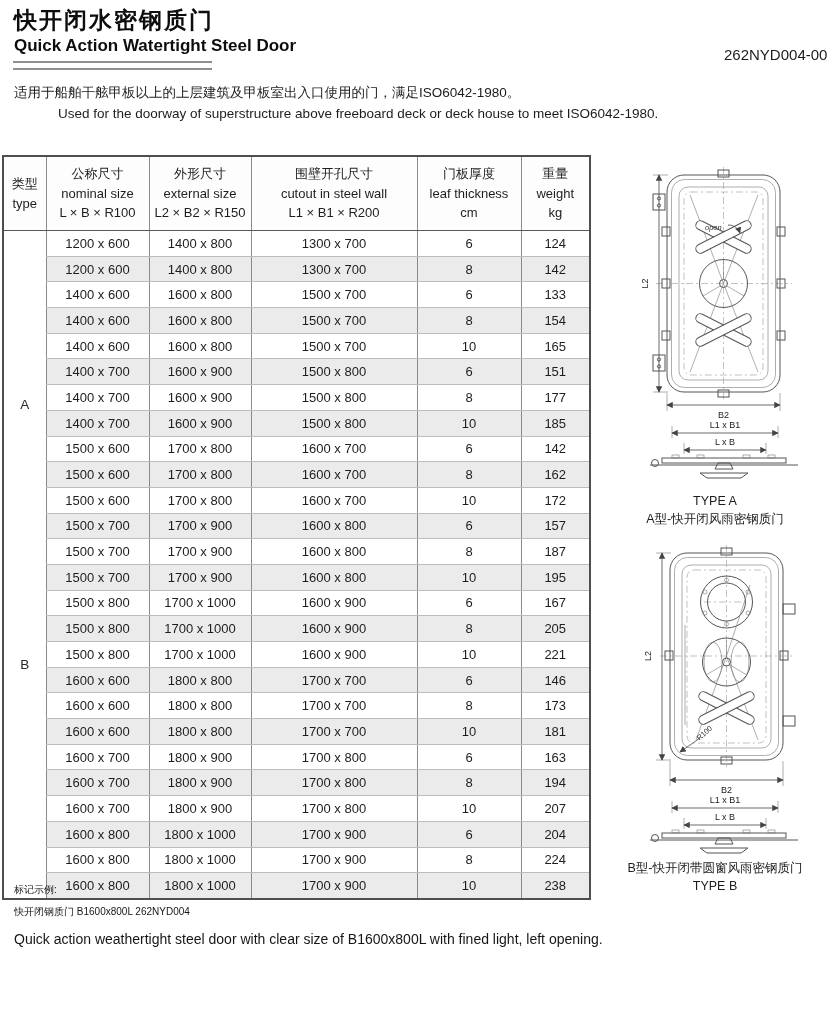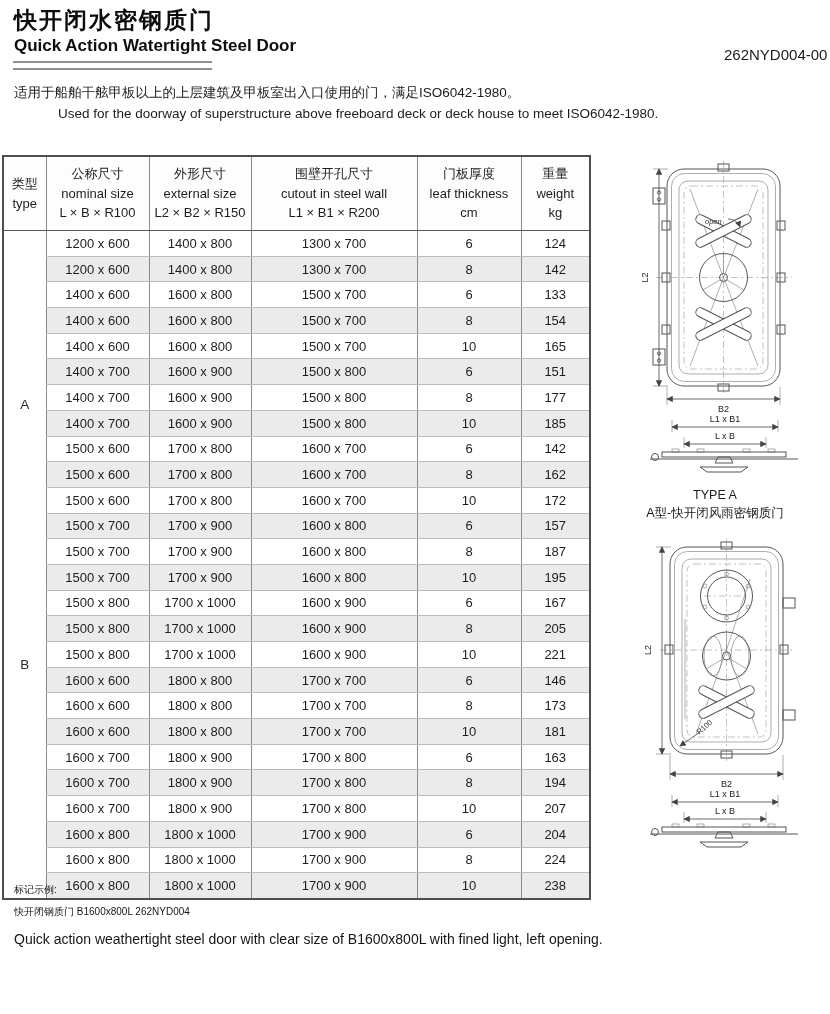--- a/index.html
+++ b/index.html
@@ -23,21 +23,21 @@
   .th-line{display:block;line-height:1.5;}
   .spec-table tbody td{height:24.7px;border-bottom:1px solid #bcbcbc;}
   .spec-table tbody tr:nth-child(even) td{background:#ebebeb;}
   .type-cell{background:#fff !important;border-bottom:none !important;vertical-align:top;}
   .type-wrap{position:relative;height:640px;width:100%;}
   .type-letter{position:absolute;left:0;width:100%;text-align:center;font-size:13.5px;color:#2a2a2a;}
   .type-a{top:26%;}
   .type-b{top:66.5%;}
 
   
-  .drawings{position:absolute;left:600px;top:159px;width:230px;height:730px;}
+  .drawings{position:absolute;left:600px;top:165px;width:230px;height:730px;}
   .drawings svg{position:absolute;left:0;display:block;}
   #svg-a{top:0;}
   #svg-b{top:375px;}
   .caption{position:absolute;left:0;width:230px;text-align:center;font-size:12.5px;line-height:18px;color:#1c1c1c;}
   .cap-a{top:327px;}
   .cap-b{top:694px;}
   .sketch{stroke:#555;fill:none;stroke-width:1;}
   .thin{stroke:#777;fill:none;stroke-width:.6;}
   .dash{stroke:#999;fill:none;stroke-width:.6;stroke-dasharray:7 3 2 3;}
   .dim{stroke:#444;fill:none;stroke-width:.8;}
@@ -493,20 +493,24 @@
         <rect class="thin" x="72" y="290" width="7" height="3"></rect>
         <rect class="thin" x="97" y="290" width="7" height="3"></rect>
         <rect class="thin" x="143" y="290" width="7" height="3"></rect>
         <rect class="thin" x="168" y="290" width="7" height="3"></rect>
         <line class="sketch" x1="50" y1="300" x2="198" y2="300"></line>
         <circle class="sketch" cx="55" cy="298" r="3.5"></circle>
         <path class="sketch" d="M118,298 L130,298 L133,304 L115,304 Z"></path>
         <path class="sketch" d="M100,308 L148,308 L141,313 L107,313 Z"></path>
       </g>
     </svg>
+    <div class="caption cap-b">
+      <div>B型-快开闭带圆窗风雨密钢质门</div>
+      <div>TYPE B</div>
+    </div>
   </div>
 
   <div class="footer">
     <div class="zh">标记示例:</div>
     <div class="zh">快开闭钢质门 B1600x800L 262NYD004</div>
     <div class="gap"></div>
     <div class="en">Quick action weathertight steel door with clear size of B1600x800L with fined light, left opening.</div>
   </div>
 
 </div>

